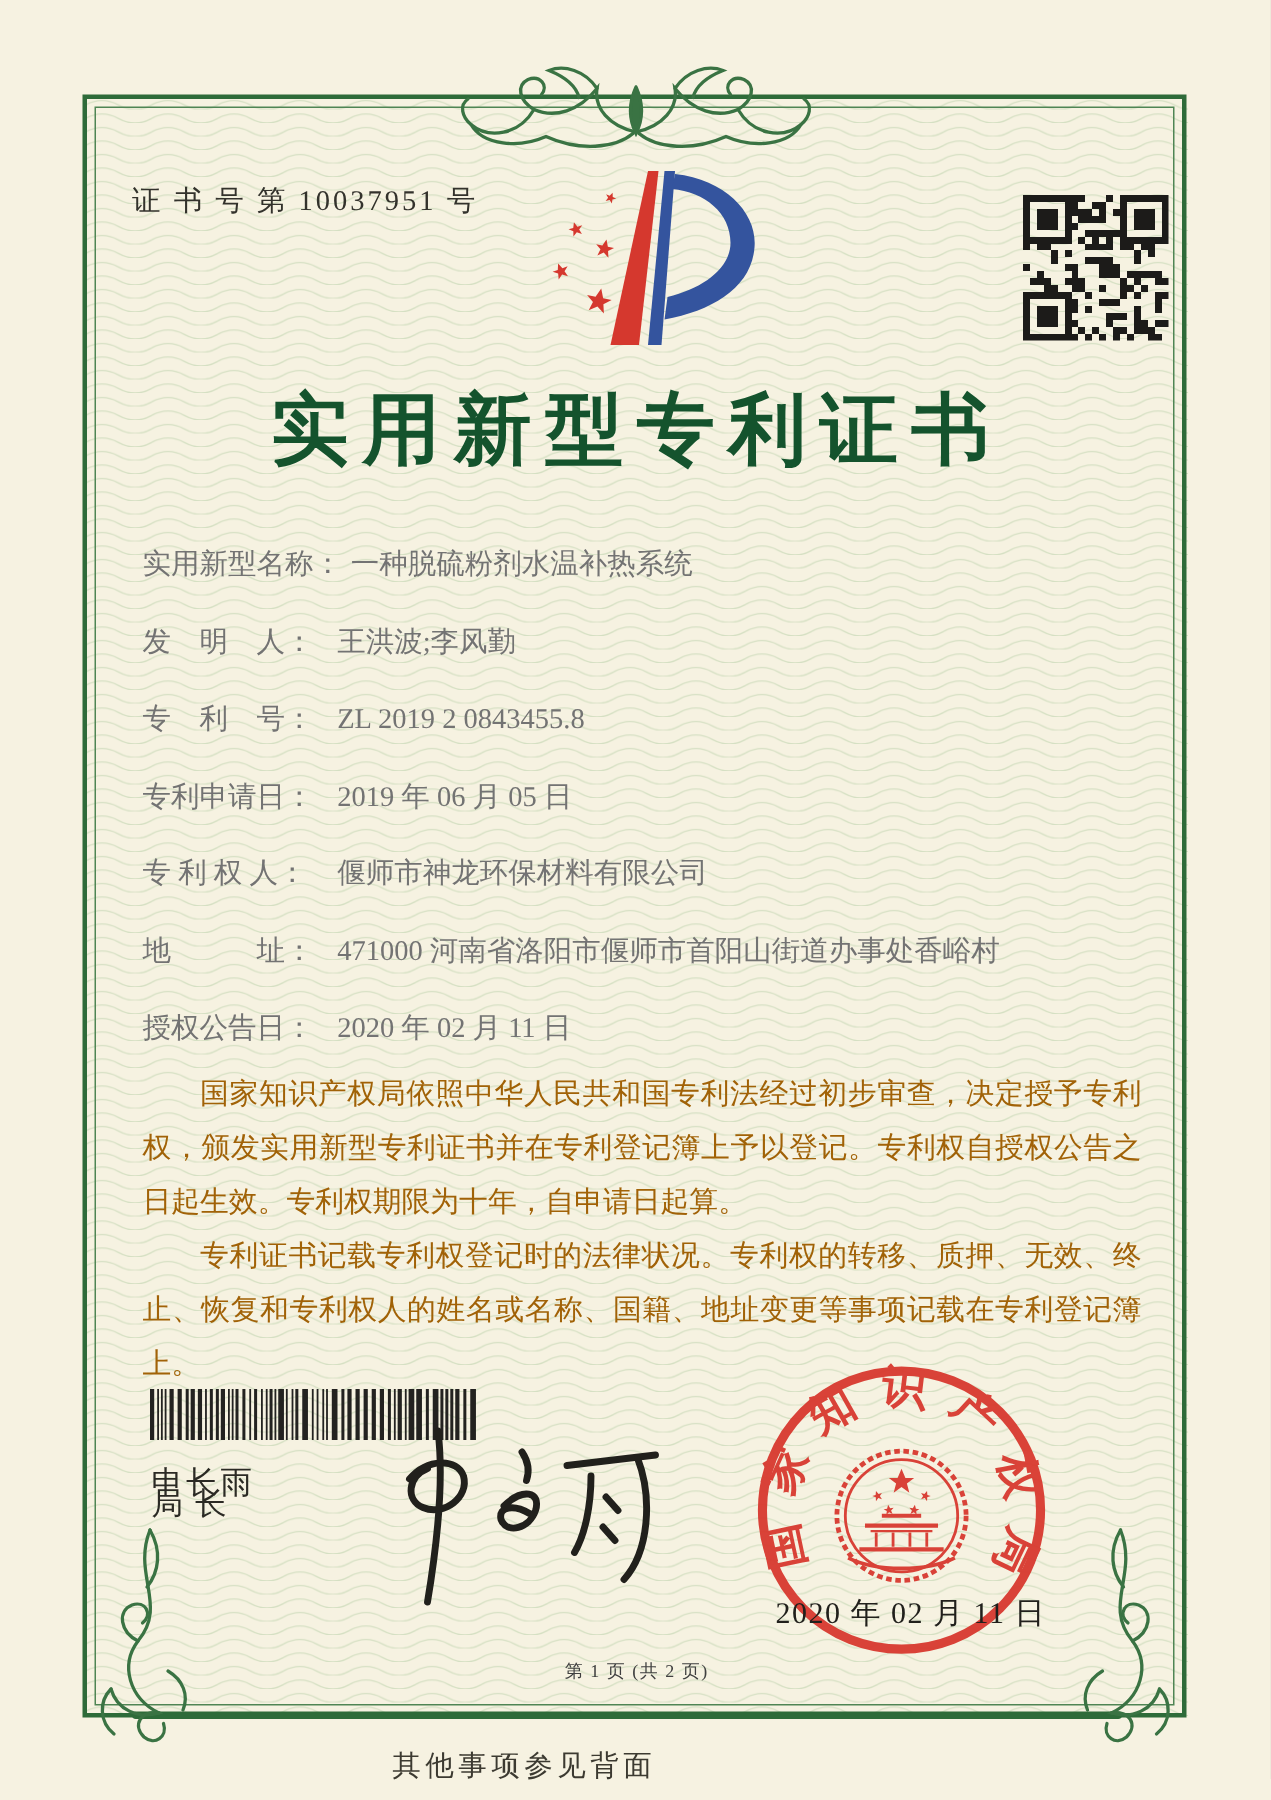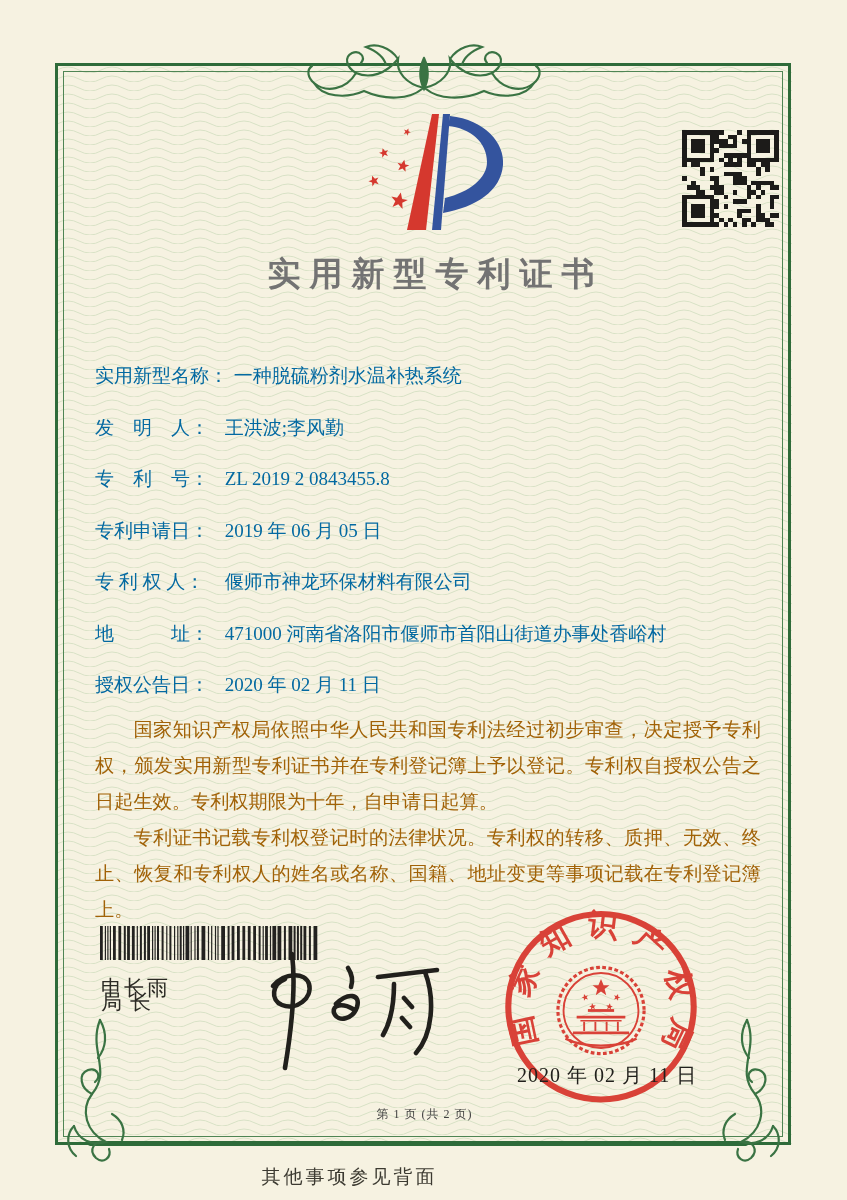--- a/index.html
+++ b/index.html
@@ -21,24 +21,24 @@
     position:absolute;left:88px;top:1141px;width:660px;height:5px;
     background:#2e6b39;border-radius:3px;
   }
   .ornament{position:absolute;pointer-events:none;}
   .cert-no{
     position:absolute;left:88px;top:121px;font-size:19px;letter-spacing:2px;color:#33322c;white-space:nowrap;
   }
   .logo{position:absolute;left:344px;top:110px;}
   .qr{position:absolute;left:682px;top:130px;}
   .title{
-    position:absolute;left:68px;top:252px;width:735px;margin:0;
-    font-size:33px;font-weight:bold;letter-spacing:9px;text-align:center;color:#737373;
-  }
-  .field{position:absolute;left:95px;width:670px;font-size:19px;white-space:nowrap;color:#0369a1;}
+    position:absolute;left:57px;top:252px;width:735px;margin:0;
+    font-size:52px;font-weight:bold;letter-spacing:9px;text-align:center;color:#14532d;
+  }
+  .field{position:absolute;left:95px;width:670px;font-size:19px;white-space:nowrap;color:#737373;}
   .flabel{display:inline-block;min-width:124px;}
   .fvalue{margin-left:1px;}
   .pair2{position:absolute;left:335px;top:0;}
   .pair2 .flabel{min-width:118px;}
   .paras{
     position:absolute;left:95px;top:712px;width:666px;
     font-size:19.2px;line-height:36px;color:#a16207;text-align:justify;
   }
   .paras p{margin:0;text-indent:2em;}
   .barcode{position:absolute;left:100px;top:926px;}
@@ -110,20 +110,21 @@
     <g transform="translate(104,0) scale(-1,1)" fill="none" stroke="#3a7343" stroke-width="2.2" stroke-linecap="round">
       <path d="M58,2 C46,32 70,52 50,76 C38,92 44,114 64,124 C50,128 36,122 32,108"></path>
       <path d="M50,76 C38,70 36,56 46,52 C55,49 60,58 53,64"></path>
       <path d="M64,124 C52,122 46,132 54,140 C61,146 70,140 67,131"></path>
       <path d="M58,2 C66,16 64,30 56,40"></path>
       <path d="M32,108 C24,116 24,130 34,138"></path>
       <path d="M70,96 C80,102 84,112 80,122"></path>
     </g>
   </svg>
 
+  <div class="cert-no">证 书 号 第 10037951 号</div>
 
   <svg class="logo" width="172" height="126" viewBox="0 0 172 126">
     <defs>
       <path id="st" d="M0,-10 L2.94,-3.09 L9.51,-3.09 L4.05,1.18 L5.88,8.09 L0,3.82 L-5.88,8.09 L-4.05,1.18 L-9.51,-3.09 L-2.94,-3.09 Z"></path>
     </defs>
     <polygon points="88,4 95,4 82,120 63,120" fill="#d5382e"></polygon>
     <polygon points="99,4 106,4 97,120 88,120" fill="#34549e"></polygon>
     <path d="M106,6 C141,10 161,33 159,55 C157,81 132,97 99,103 L101,88 C126,82 143,68 143,52 C143,32 126,18 104,16 Z" fill="#34549e"></path>
     <use href="#st" transform="translate(63,22) scale(0.38) rotate(22)" fill="#d5382e"></use>
     <use href="#st" transform="translate(40,43) scale(0.50) rotate(-16)" fill="#d5382e"></use>

